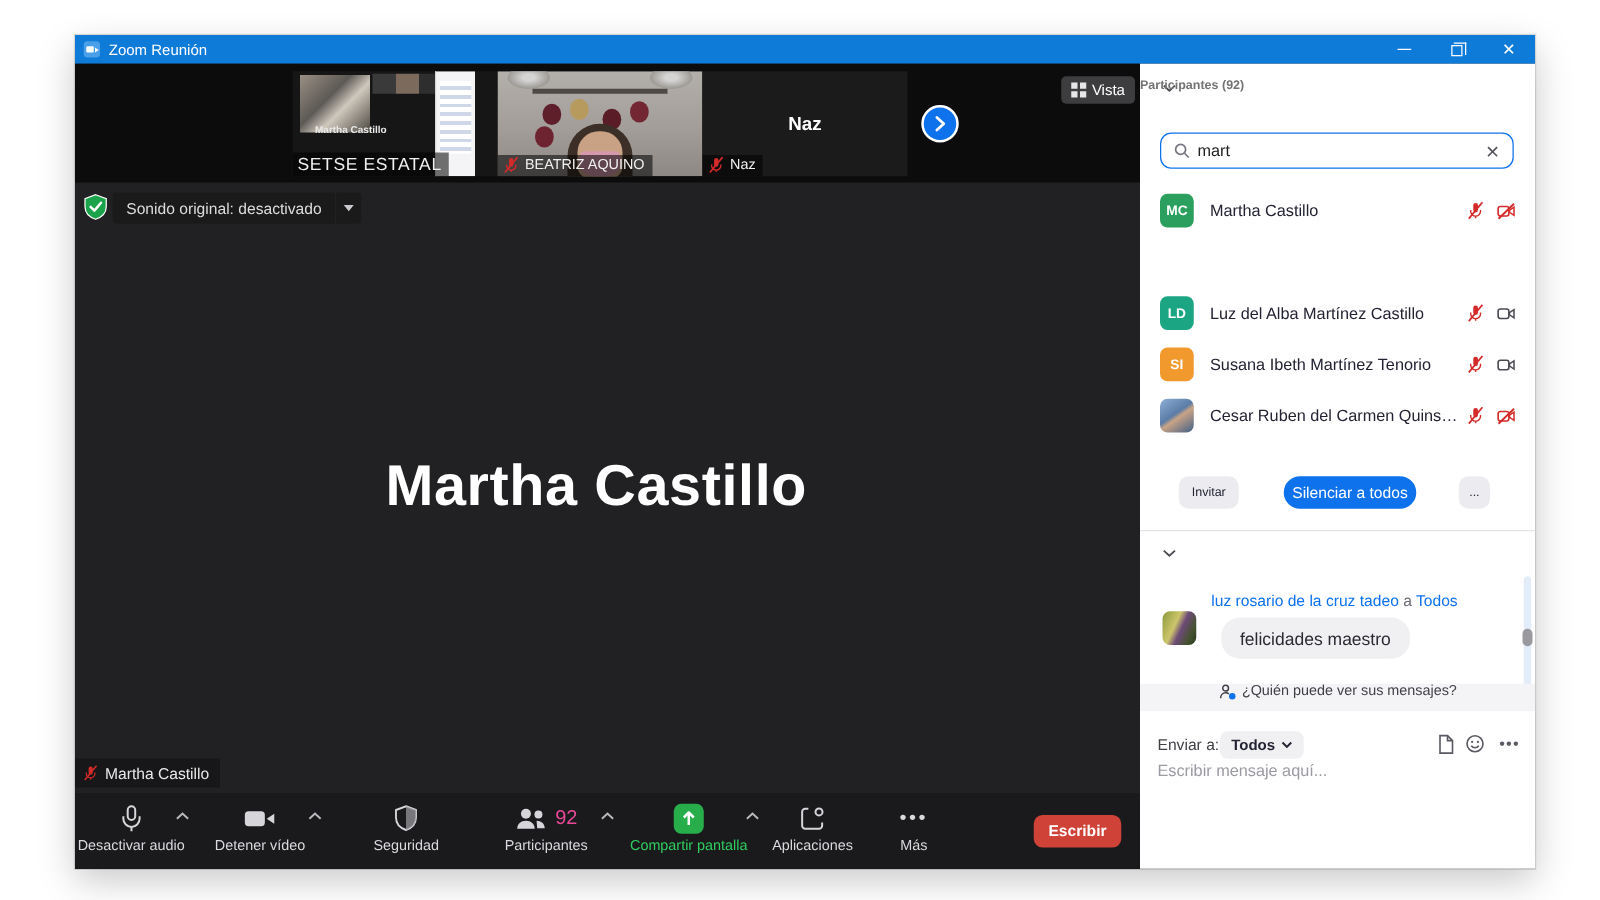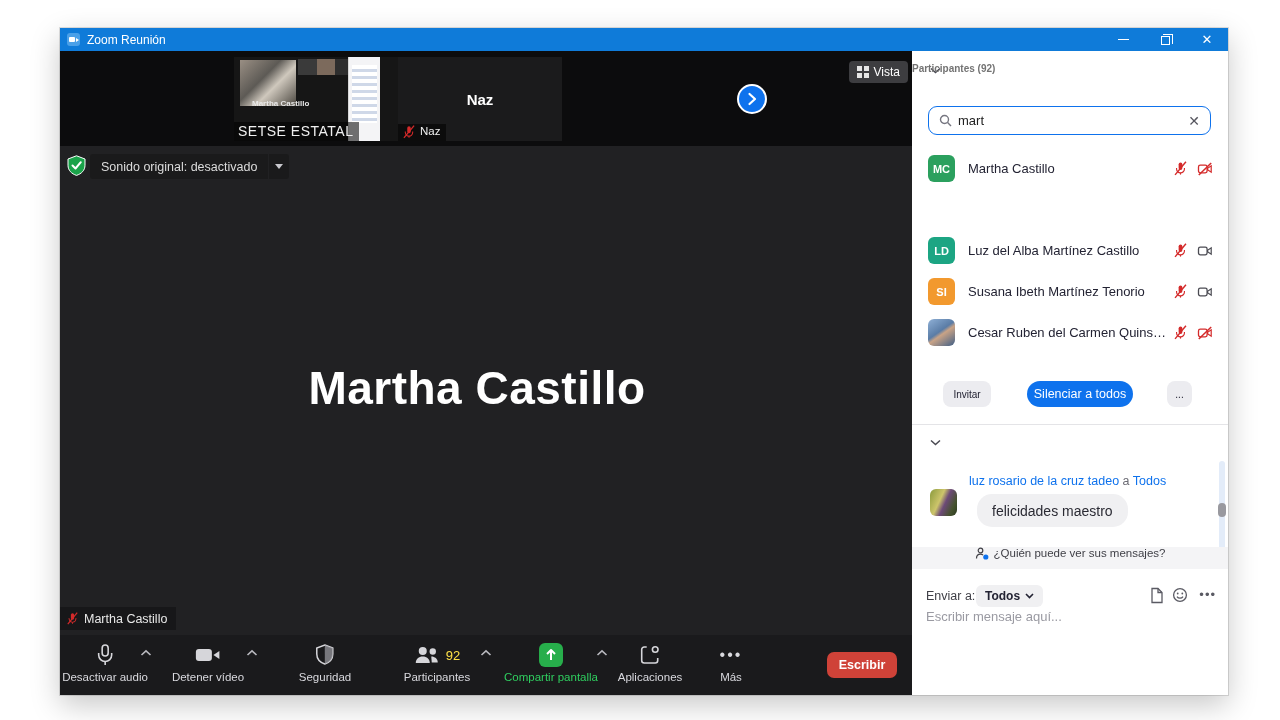--- a/index.html
+++ b/index.html
@@ -24,21 +24,21 @@
 
   
   .content { display:flex; height:644px; }
   .video-col { position:relative; width:852px; background:#0c0c0d; overflow:hidden; }
   .side-panel { position:relative; width:316px; background:#fff; }
 
   
   .thumbs { position:absolute; left:174px; top:6px; height:84px; display:flex; }
   .thumb { width:164px; height:84px; position:relative; overflow:hidden; background:#161616; }
   .thumb-label { position:absolute; left:0; bottom:0; background:rgba(0,0,0,.55); color:#f0f0f0;
-    display:flex; align-items:flex-start; gap:4px; padding:1px 6px 2px 4px; }
+    display:flex; align-items:center; gap:4px; padding:1px 6px 2px 4px; }
   .lbl-lg { font-size:14px; letter-spacing:.5px; }
   .lbl-sm { font-size:11.5px; }
   
   .mini-photo { position:absolute; left:6px; top:3px; width:56px; height:46px;
     background:linear-gradient(135deg,#9a8f84 0%,#5d5a55 40%,#cfc8bd 60%,#4a463f 100%); }
   .mini-topstrip { position:absolute; left:64px; top:2px; width:62px; height:16px;
     background:linear-gradient(90deg,#3a3a3a 0 30%,#7c6a5c 30% 60%,#2e2e2e 60%); }
   .mini-panel { position:absolute; right:18px; top:0; width:32px; height:84px; background:#f4f4f6;
     border-left:1px solid #d8d8d8; }
   .mini-panel::before { content:""; position:absolute; left:3px; top:8px; right:3px; height:58px;
@@ -77,21 +77,21 @@
   .big-name { position:absolute; left:0; width:834px; top:310px; text-align:center;
     color:#fff; font-size:46px; font-weight:bold; letter-spacing:.5px; }
   .nametag { position:absolute; left:0; top:556px; height:23px; background:rgba(22,22,24,.88);
     display:flex; align-items:center; gap:5px; padding:0 9px 0 6px; color:#e8e8e8; font-size:12.5px; }
 
   
   .toolbar { position:absolute; left:0; bottom:0; width:852px; height:60px; background:#1a1a1c; }
   .tb-item { position:absolute; top:7px; transform:translateX(-50%); display:flex; flex-direction:column; align-items:center; gap:3px; }
   .tb-label { font-size:11.5px; color:#d9d9de; white-space:nowrap; }
   .tb-caret { position:absolute; top:14px; }
-  .count { color:#fde047; font-size:13px; margin-left:2px; }
+  .count { color:#ec4899; font-size:16px; margin-left:2px; }
   .icon-row { height:26px; display:flex; align-items:center; gap:4px; }
   .share-box { width:24px; height:24px; border-radius:6px; background:#27ae4b; display:flex; align-items:center; justify-content:center; }
   .share-label { color:#2fce5f; }
   .dots3 { color:#d9d9de; font-size:16px; letter-spacing:2px; line-height:22px; }
   .end-btn { position:absolute; left:767px; top:17px; width:70px; height:26px; border-radius:7px;
     background:#cf4238; color:#fff; font-size:12.5px; font-weight:bold; border:none;
     display:flex; align-items:center; justify-content:center; }
 
   
   .panel-header { position:absolute; left:0; top:12px; width:100%; text-align:left;
@@ -190,20 +190,43 @@
         <div class="thumb">
           <div class="mini-photo"></div>
           <div class="mini-topstrip"></div>
           <div class="mini-panel"></div>
           <div class="mini-name">Martha Castillo</div>
           <div class="thumb-label lbl-lg">
             <span>SETSE ESTATAL</span>
           </div>
         </div>
 
+        <div class="thumb">
+          <div class="beatriz-bg">
+            <span class="tinsel" style="left:8px;top:-4px"></span>
+            <span class="tinsel" style="right:8px;top:-4px"></span>
+            <span class="bar"></span>
+            <span class="orn" style="left:36px;top:26px;background:#5e1f2a"></span>
+            <span class="orn" style="left:58px;top:22px;background:#b79b5e"></span>
+            <span class="orn" style="left:30px;top:44px;background:#6e2430"></span>
+            <span class="orn" style="left:84px;top:30px;background:#5a1c26"></span>
+            <span class="orn" style="left:106px;top:24px;background:#722733"></span>
+            <div class="person">
+              <span class="hair"></span>
+                <span class="face"></span>
+                <span class="mask"></span>
+            </div>
+          </div>
+          <div class="thumb-label lbl-sm">
+            <svg width="14" height="14" viewBox="0 0 16 16">
+                <use href="#mic-muted-sm"></use>
+              </svg>
+            <span>BEATRIZ AQUINO</span>
+          </div>
+        </div>
 
         <div class="thumb thumb-naz">
           <div class="naz-center">Naz</div>
           <div class="thumb-label lbl-sm">
             <svg width="14" height="14" viewBox="0 0 16 16">
                 <use href="#mic-muted-sm"></use>
               </svg>
             <span>Naz</span>
           </div>
         </div>

